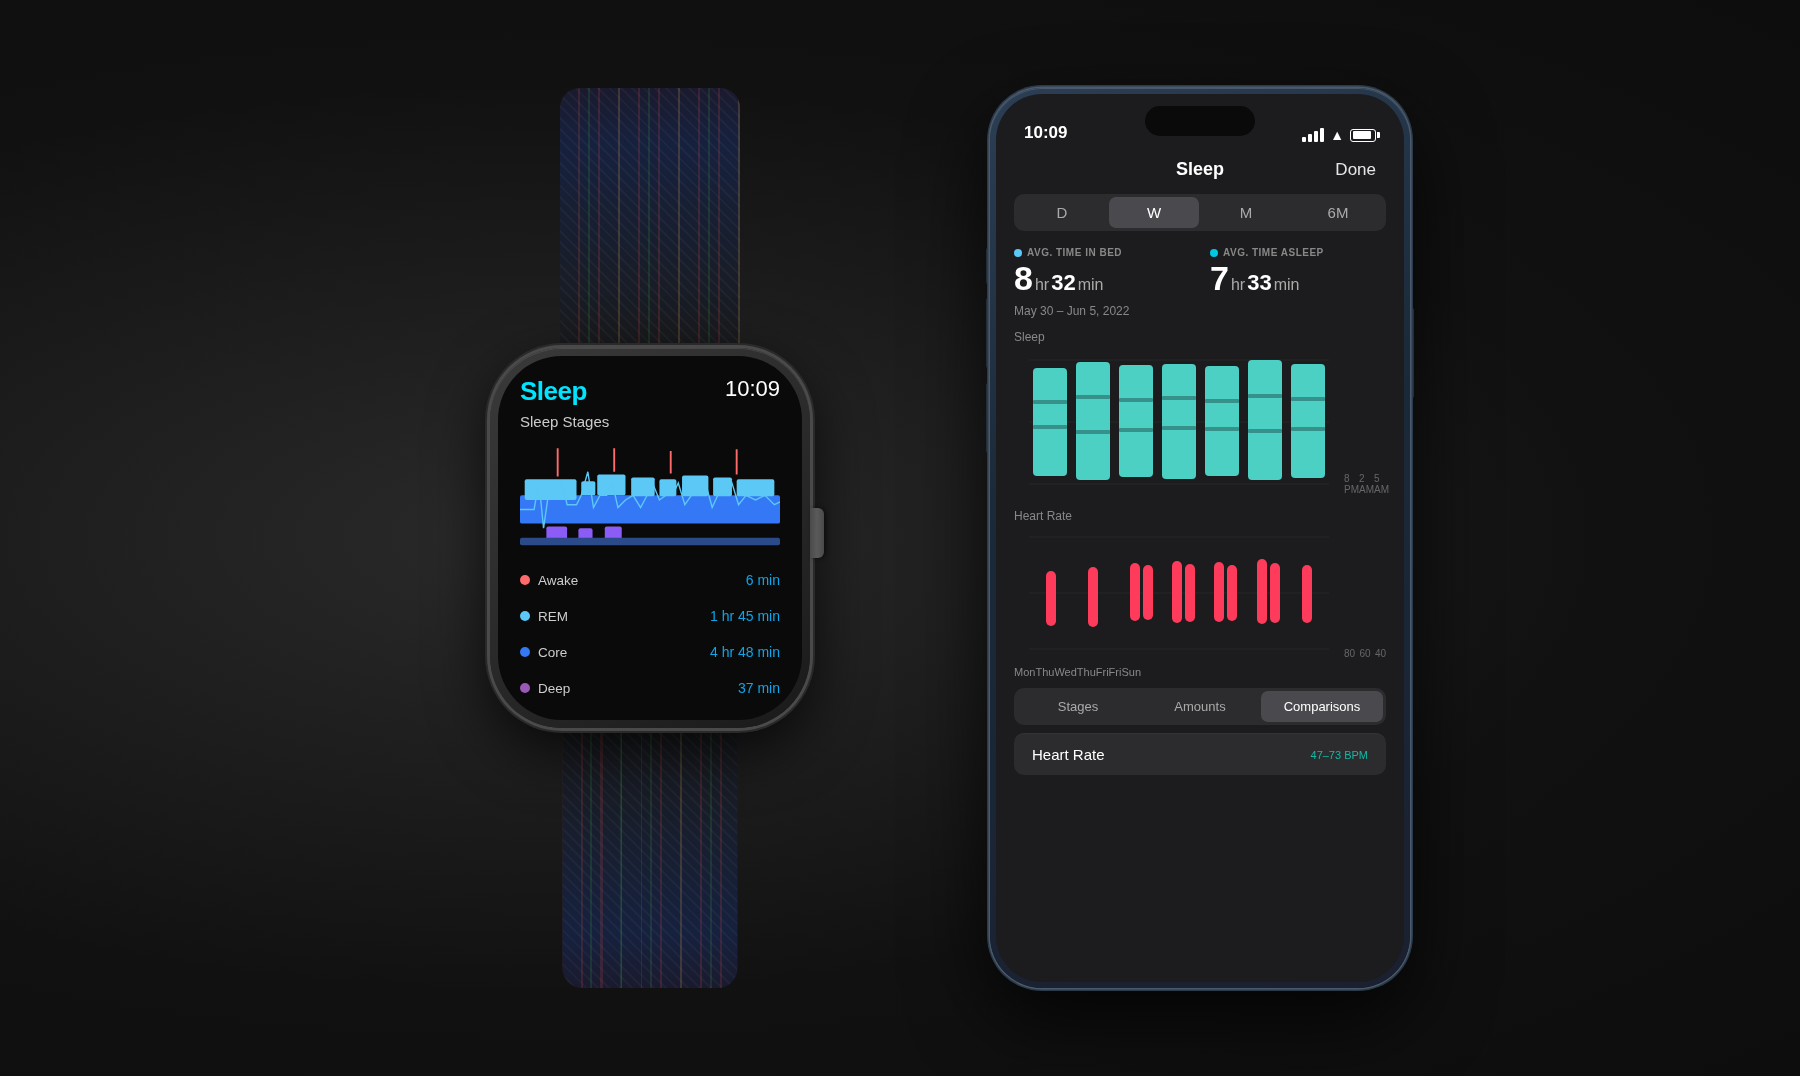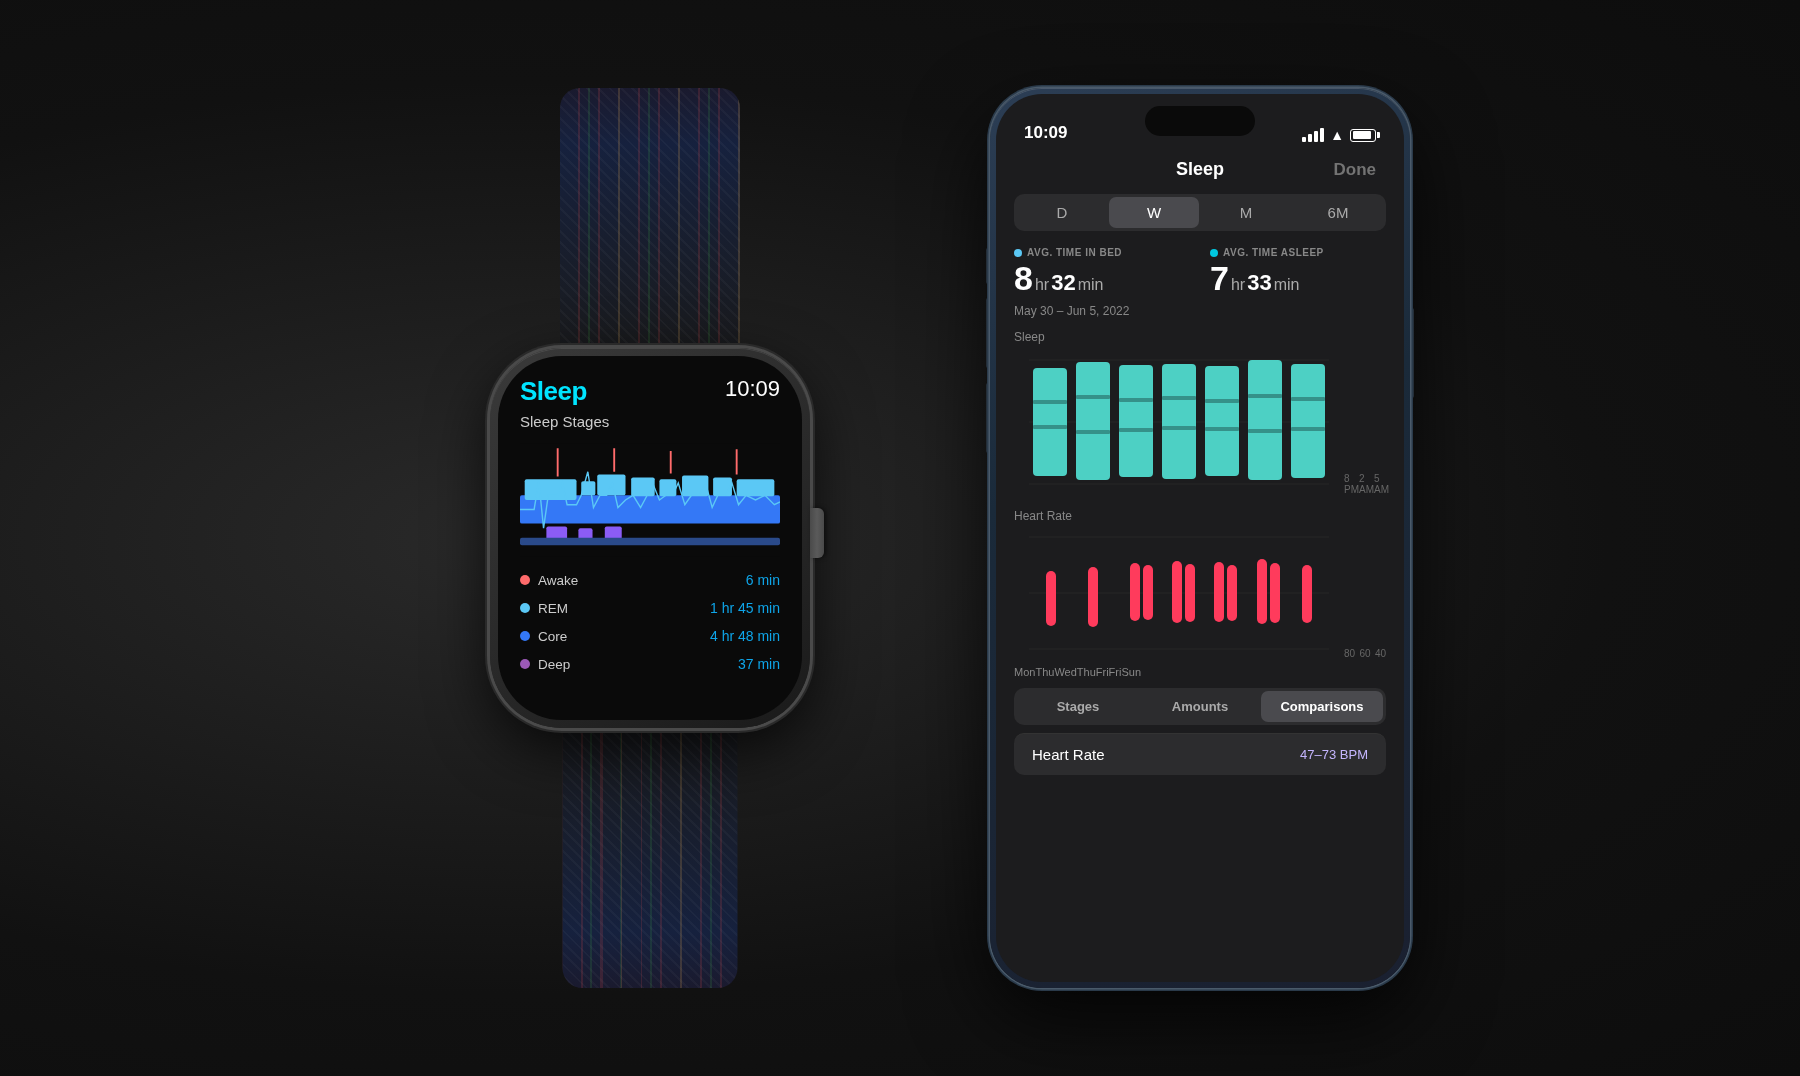--- a/index.html
+++ b/index.html
@@ -194,21 +194,21 @@
     }
 
     .watch-chart svg {
       width: 100%;
       height: 100%;
     }
 
     .watch-legend {
       display: flex;
       flex-direction: column;
-      gap: 12px;
+      gap: 20px;
     }
 
     .legend-row {
       display: flex;
       align-items: center;
       justify-content: space-between;
     }
 
     .legend-left {
       display: flex;
@@ -411,23 +411,23 @@
 
     .app-title {
       color: white;
       font-size: 18px;
       font-weight: 600;
     }
 
     .app-done-btn {
       position: absolute;
       right: 28px;
-      color: #737373;
+      color: #e5e5e5;
       font-size: 17px;
-      font-weight: 700;
+      font-weight: 400;
     }
 
     
     .period-selector {
       display: flex;
       margin: 0 18px 16px;
       background: #2c2c2e;
       border-radius: 10px;
       padding: 3px;
       gap: 2px;
@@ -569,21 +569,21 @@
       padding: 3px;
     }
 
     .tab-btn {
       flex: 1;
       text-align: center;
       padding: 8px 0;
       border-radius: 7px;
       color: #aaa;
       font-size: 13px;
-      font-weight: 700;
+      font-weight: 400;
     }
 
     .tab-btn.active {
       background: #4a4a4e;
       color: white;
     }
 
     
     .heart-rate-row {
       display: flex;
@@ -595,22 +595,22 @@
       margin: 0 18px;
       border-radius: 10px;
     }
 
     .hr-label {
       color: white;
       font-size: 15px;
     }
 
     .hr-value {
-      color: #c4b5fd;
-      font-size: 13px;
+      color: #14b8a6;
+      font-size: 11px;
     }
   </style>
 </head>
 <body>
 
 <div class="scene">
 
   <div class="watch-container">
     <div class="watch-band-top"></div>
     <div class="watch-body">

